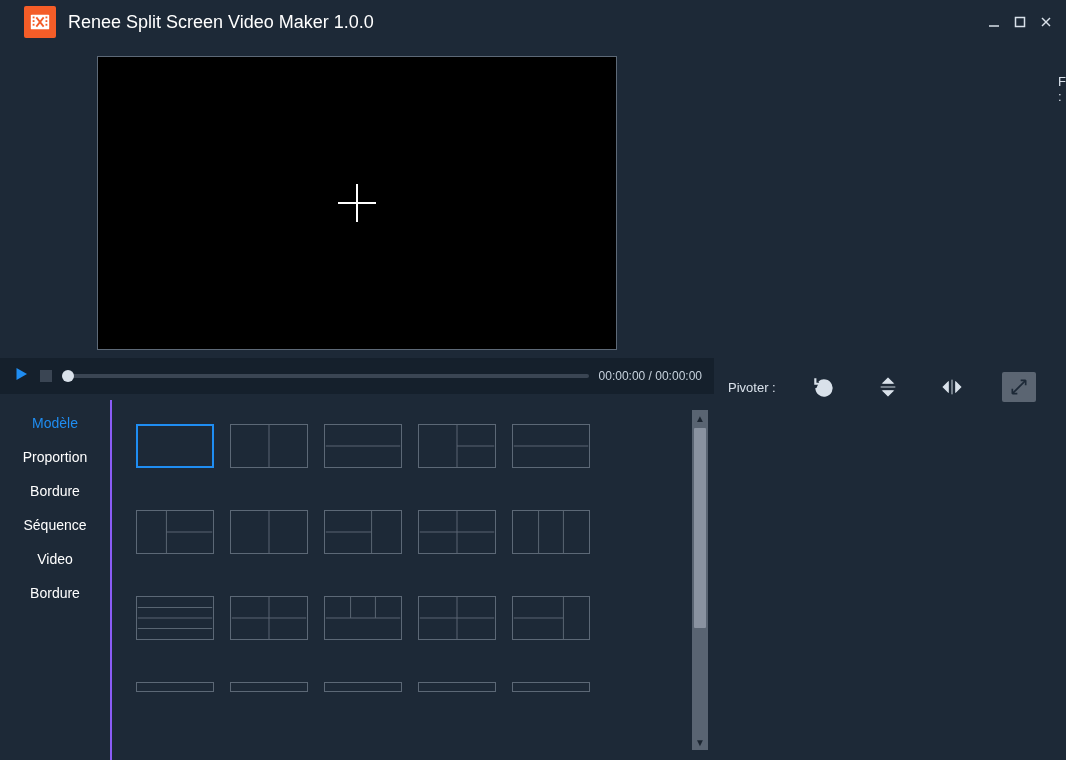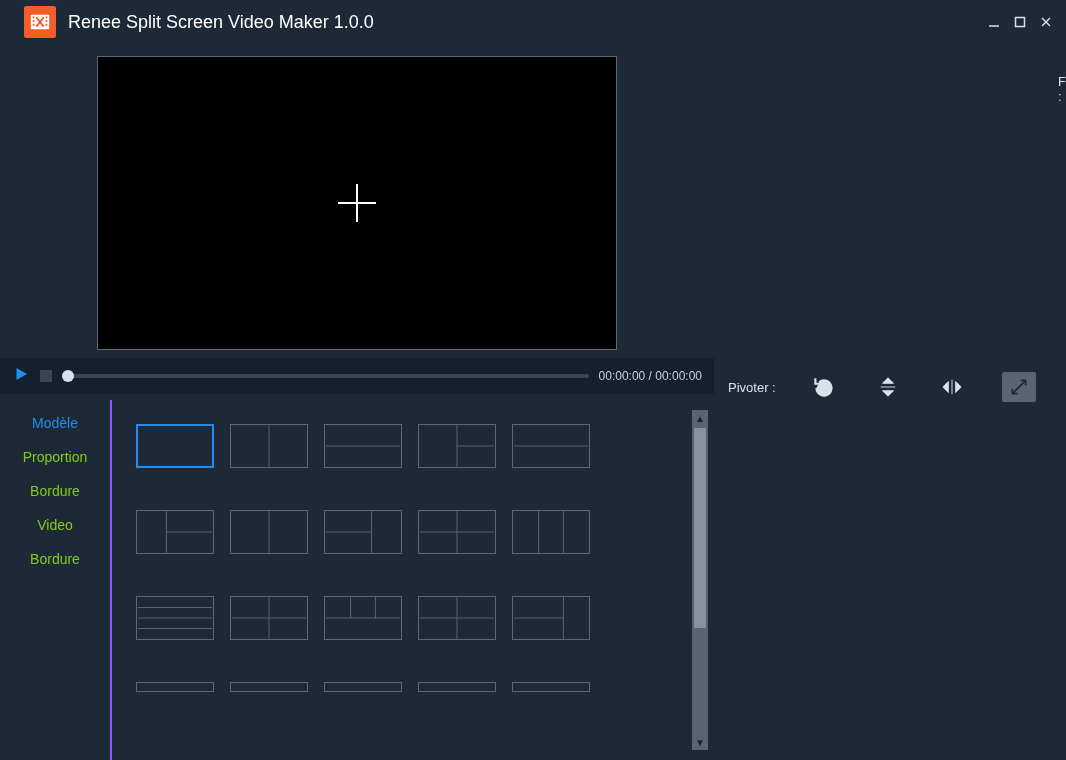--- a/index.html
+++ b/index.html
@@ -101,21 +101,21 @@
   }
   .tabs {
     width: 112px;
     border-right: 2px solid #8b5cf6;
     padding-top:6px;
   }
   .tab {
     text-align:center;
     font-size:14px;
     padding: 9px 0;
-    color:#84cc16;
+    color:#ffffff;
     cursor:pointer;
   }
   .tab.active { color:#1f8df2; }
 
   .templates-scroll {
     flex:1; position:relative; overflow:hidden;
     padding: 24px 30px 10px 24px;
   }
   .templates-grid {
     display:grid;
@@ -232,20 +232,21 @@
         <div class="dot"></div>
       </div>
       <div class="timecode">00:00:00 / 00:00:00</div>
     </div>
 
     <div class="bottom">
       <div class="tabs" id="tabs">
           <div class="tab active">Modèle</div>
           <div class="tab">Proportion</div>
           <div class="tab">Bordure</div>
+          <div class="tab">Séquence</div>
           <div class="tab">Video</div>
           <div class="tab">Bordure</div>
         </div>
       <div class="templates-scroll">
         <div class="templates-grid" id="templates">
             <div class="tpl selected">
               <svg viewBox="0 0 78 44"></svg>
             </div>
             <div class="tpl">
               <svg viewBox="0 0 78 44">

